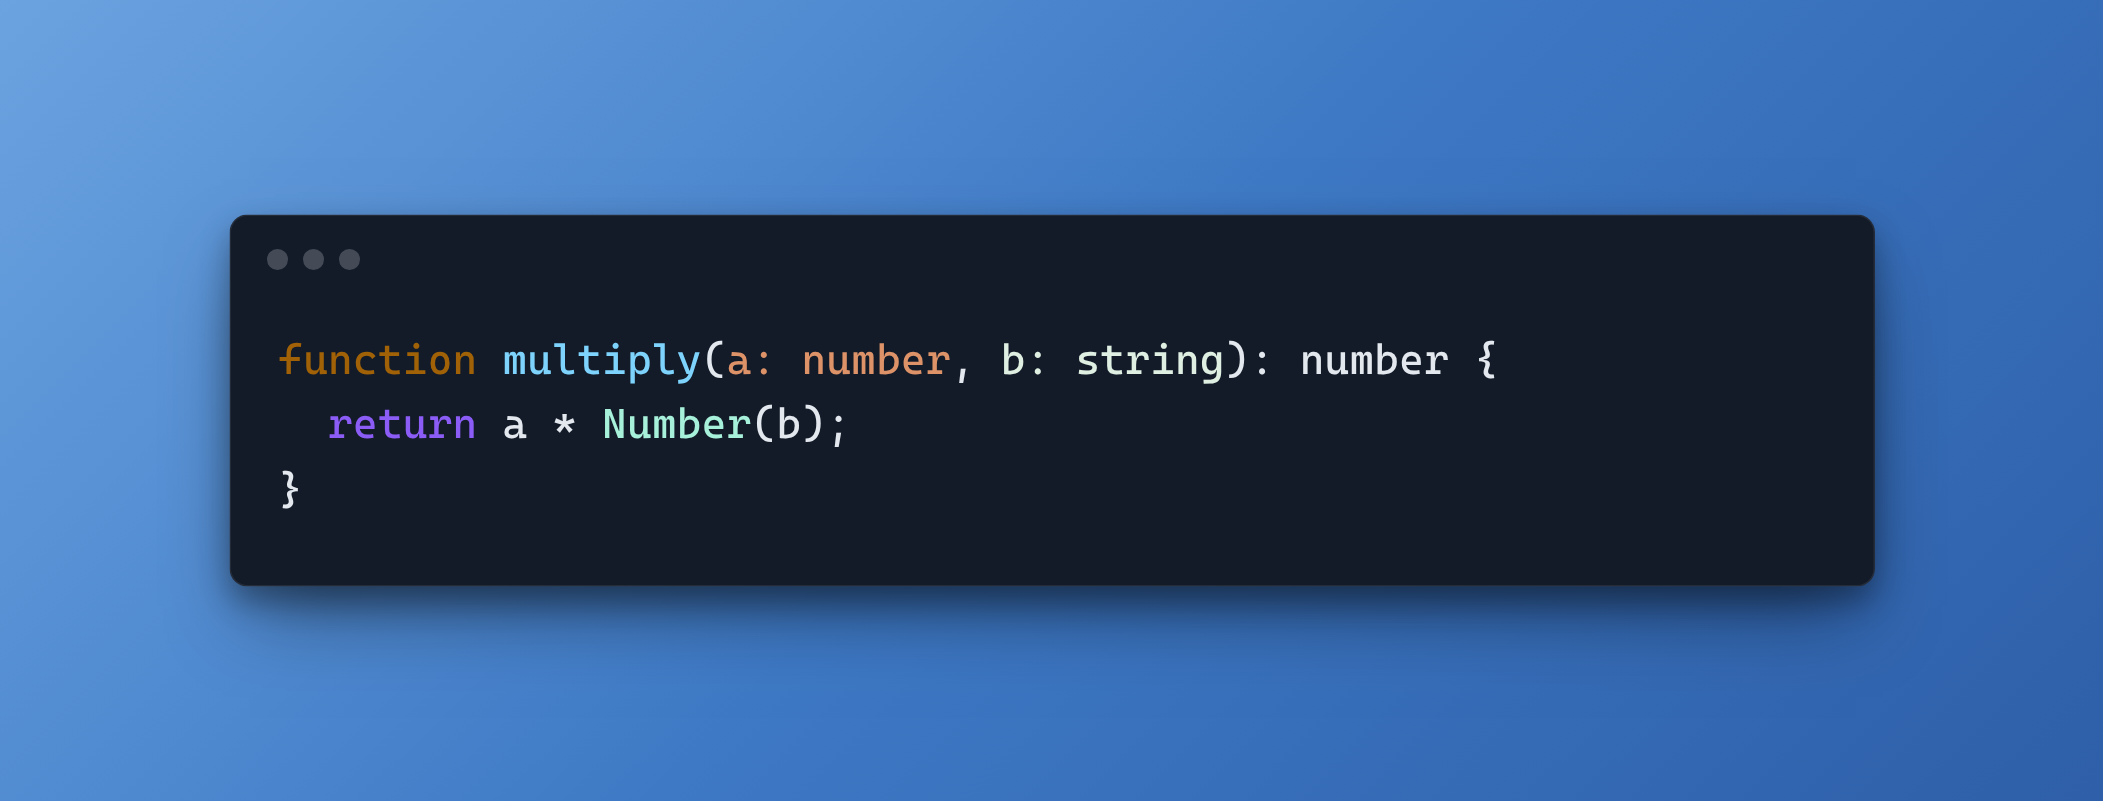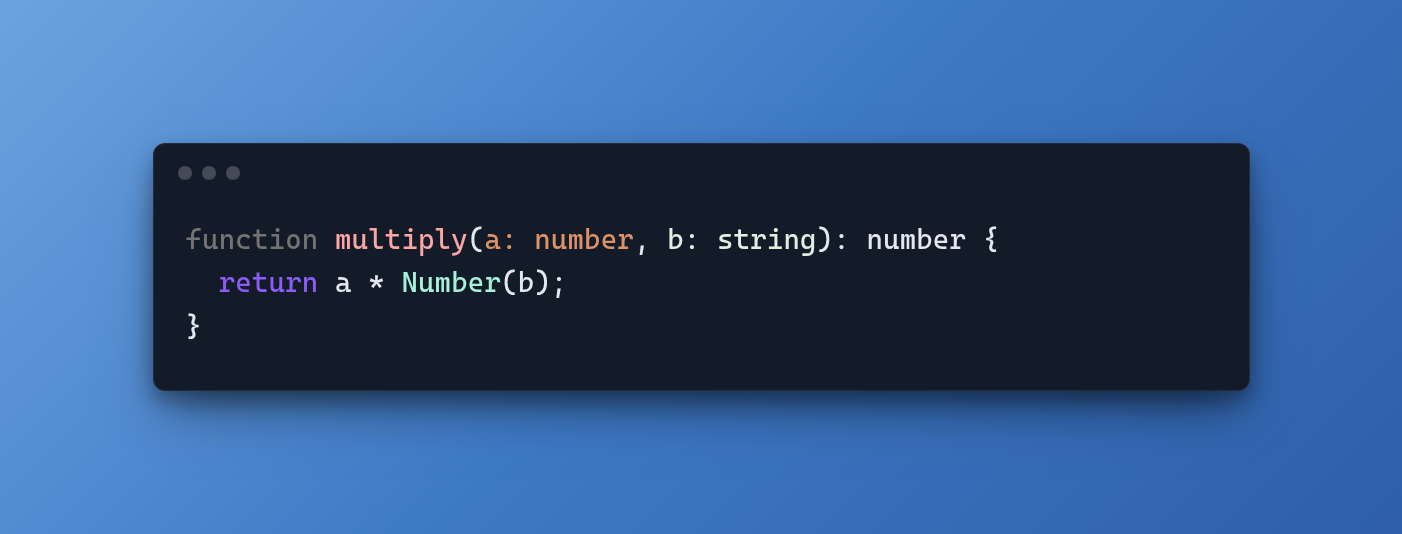--- a/index.html
+++ b/index.html
@@ -35,22 +35,22 @@
       border-radius: 50%;
       background: #444b57;
     }
     .code-content {
       padding: 38px 32px 42px 32px;
       font-size: 28px;
       line-height: 1.55;
       letter-spacing: 0.2px;
       white-space: pre;
     }
-    .tok-keyword { color: #737373; }
-    .tok-func { color: #fca5a5; }
+    .tok-keyword { color: #a16207; }
+    .tok-func { color: #7dd3fc; }
     .tok-punct { color: #e3e8ee; }
     .tok-param1 { color: #dd9268; }
     .tok-type1 { color: #dd9268; }
     .tok-param2 { color: #dff0e3; }
     .tok-type2 { color: #dff0e3; }
     .tok-rettype { color: #e3e8ee; }
     .tok-return { color: #8b5cf6; }
     .tok-var { color: #e3e8ee; }
     .tok-op { color: #e3e8ee; }
     .tok-class { color: #a7f0d9; }

